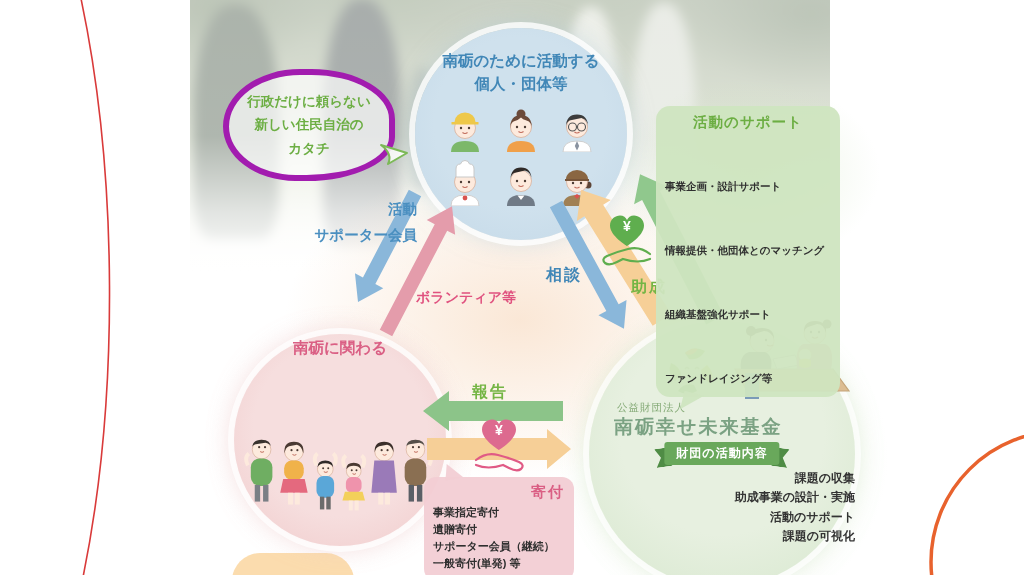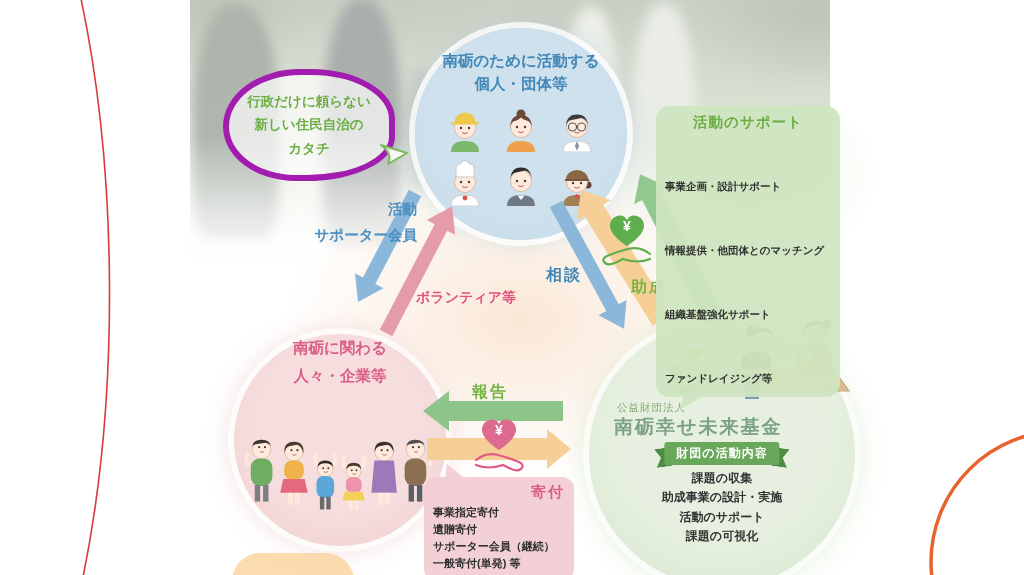--- a/index.html
+++ b/index.html
@@ -60,21 +60,21 @@
     color:#86ab78;letter-spacing:1px;}
   .f-name{position:absolute;left:25px;top:93px;font-size:19px;font-weight:700;
     color:#7ba283;letter-spacing:2px;white-space:nowrap;}
   .ribbon{position:absolute;top:121px;left:50%;transform:translateX(-50%);z-index:3;}
   .ribbon .body{display:block;background:#69a85b;color:#fff;font-size:12px;font-weight:700;
     padding:3px 12px;border-radius:3px;position:relative;z-index:2;letter-spacing:1px;white-space:nowrap;}
   .ribbon::before,.ribbon::after{content:"";position:absolute;top:6px;width:16px;height:19px;
     background:#4f8c45;z-index:1;}
   .ribbon::before{left:-9px;clip-path:polygon(100% 0,100% 100%,0 100%,35% 50%,0 0);transform:rotate(-8deg);}
   .ribbon::after{right:-9px;clip-path:polygon(0 0,0 100%,100% 100%,65% 50%,100% 0);transform:rotate(8deg);}
-  .f-activities{position:absolute;left:0;right:0;top:148px;text-align:center;font-size:12px;
+  .f-activities{position:absolute;left:0;right:0;top:148px;text-align:right;font-size:12px;
     color:#333;line-height:1.62;font-weight:700;}
   .f-logo{position:absolute;left:72px;top:22px;}
   .f-illust{position:absolute;left:126px;top:-10px;}
 
   
   .bubble-admin{position:absolute;left:33px;top:69px;width:160px;height:100px;z-index:4;
     background:rgba(255,255,255,.68);border:6px solid #a21caf;
     border-radius:48% 52% 55% 45% / 55% 48% 42% 52%;
     display:flex;flex-direction:column;justify-content:center;text-align:center;
     font-size:13.5px;font-weight:700;color:#6cae43;line-height:1.72;}
@@ -203,21 +203,20 @@
           <circle cx="18" cy="29" r="1.2" fill="#4a3a33"></circle>
             <circle cx="26" cy="29" r="1.2" fill="#4a3a33"></circle>
           <path d="M19.5 33 Q22 35 24.5 33" stroke="#c06a5a" fill="none" stroke-width="1.2"></path>
         </svg>
       </div>
     </div>
 
     <div class="circle circle-people">
       <div class="title">
         <div>南砺に関わる</div>
-        <div>人々・企業等</div>
       </div>
       <svg class="family" viewBox="0 0 200 100" width="196" height="100">
 
         <g transform="translate(20,6)">
           <path d="M-14 28 Q-18 20 -13 16" stroke="#fdeadd" stroke-width="4" fill="none"></path>
           <circle cx="0" cy="12" r="9.5" fill="#fdeadd" stroke="#d8b09a" stroke-width=".7"></circle>
           <path d="M-9.5 10 Q-9.5 2 0 2 Q9.5 2 9.5 10 Q9.5 6 4 5 L-6 6.5 Q-9.5 7.5 -9.5 10Z" fill="#3a332e"></path>
           <rect x="-11" y="21" width="22" height="28" rx="9" fill="#6fae62"></rect>
           <rect x="-7" y="48" width="5.5" height="17" fill="#7a7f85"></rect>
             <rect x="1.5" y="48" width="5.5" height="17" fill="#7a7f85"></rect>

